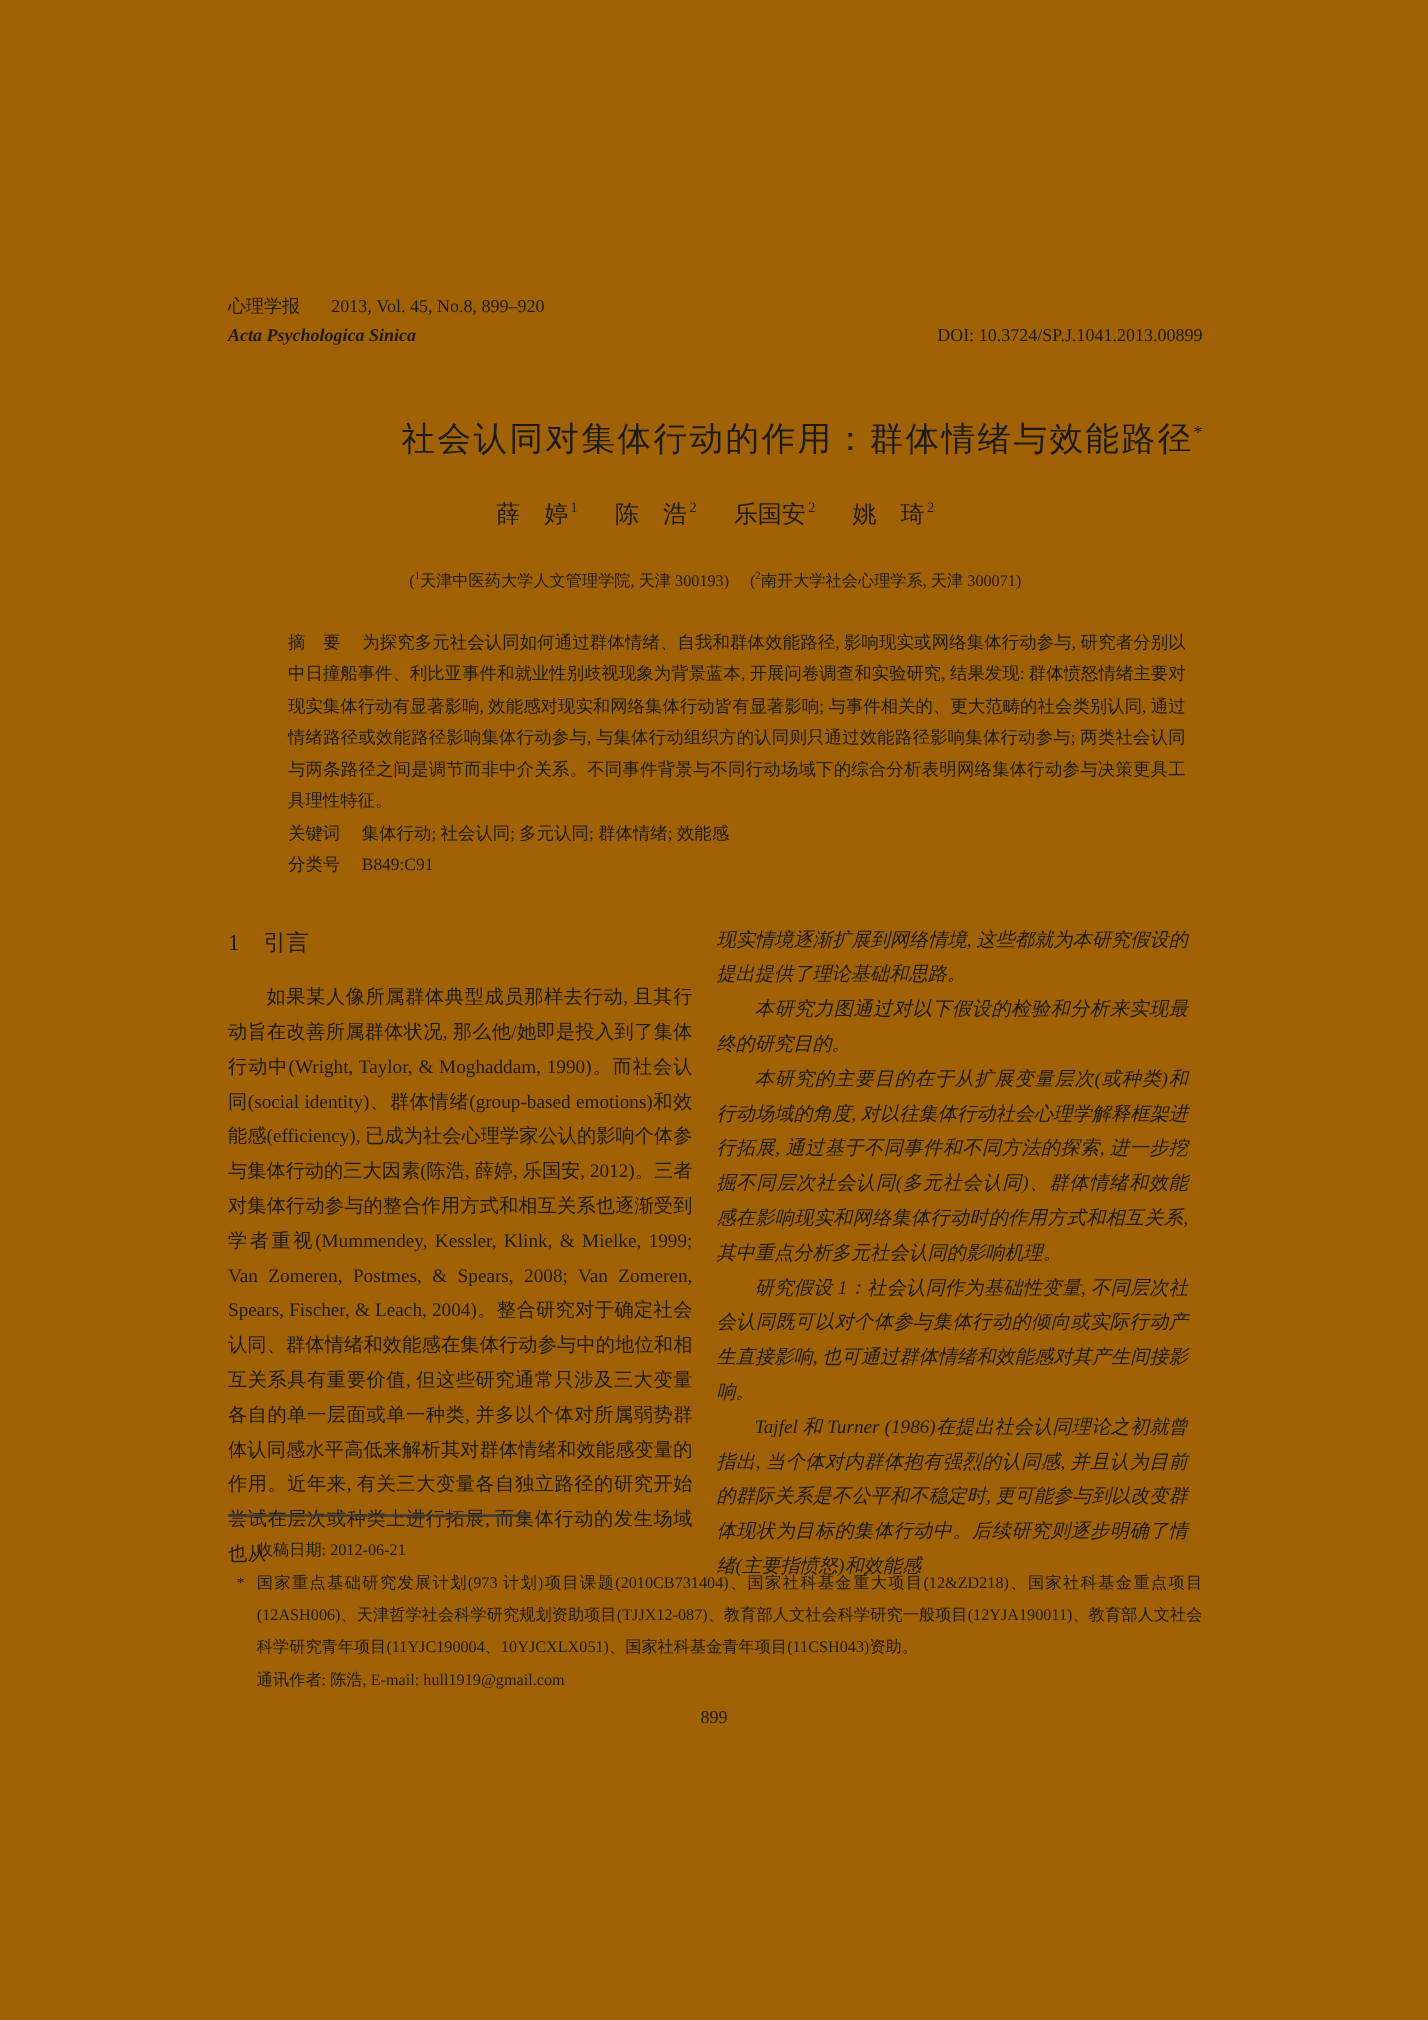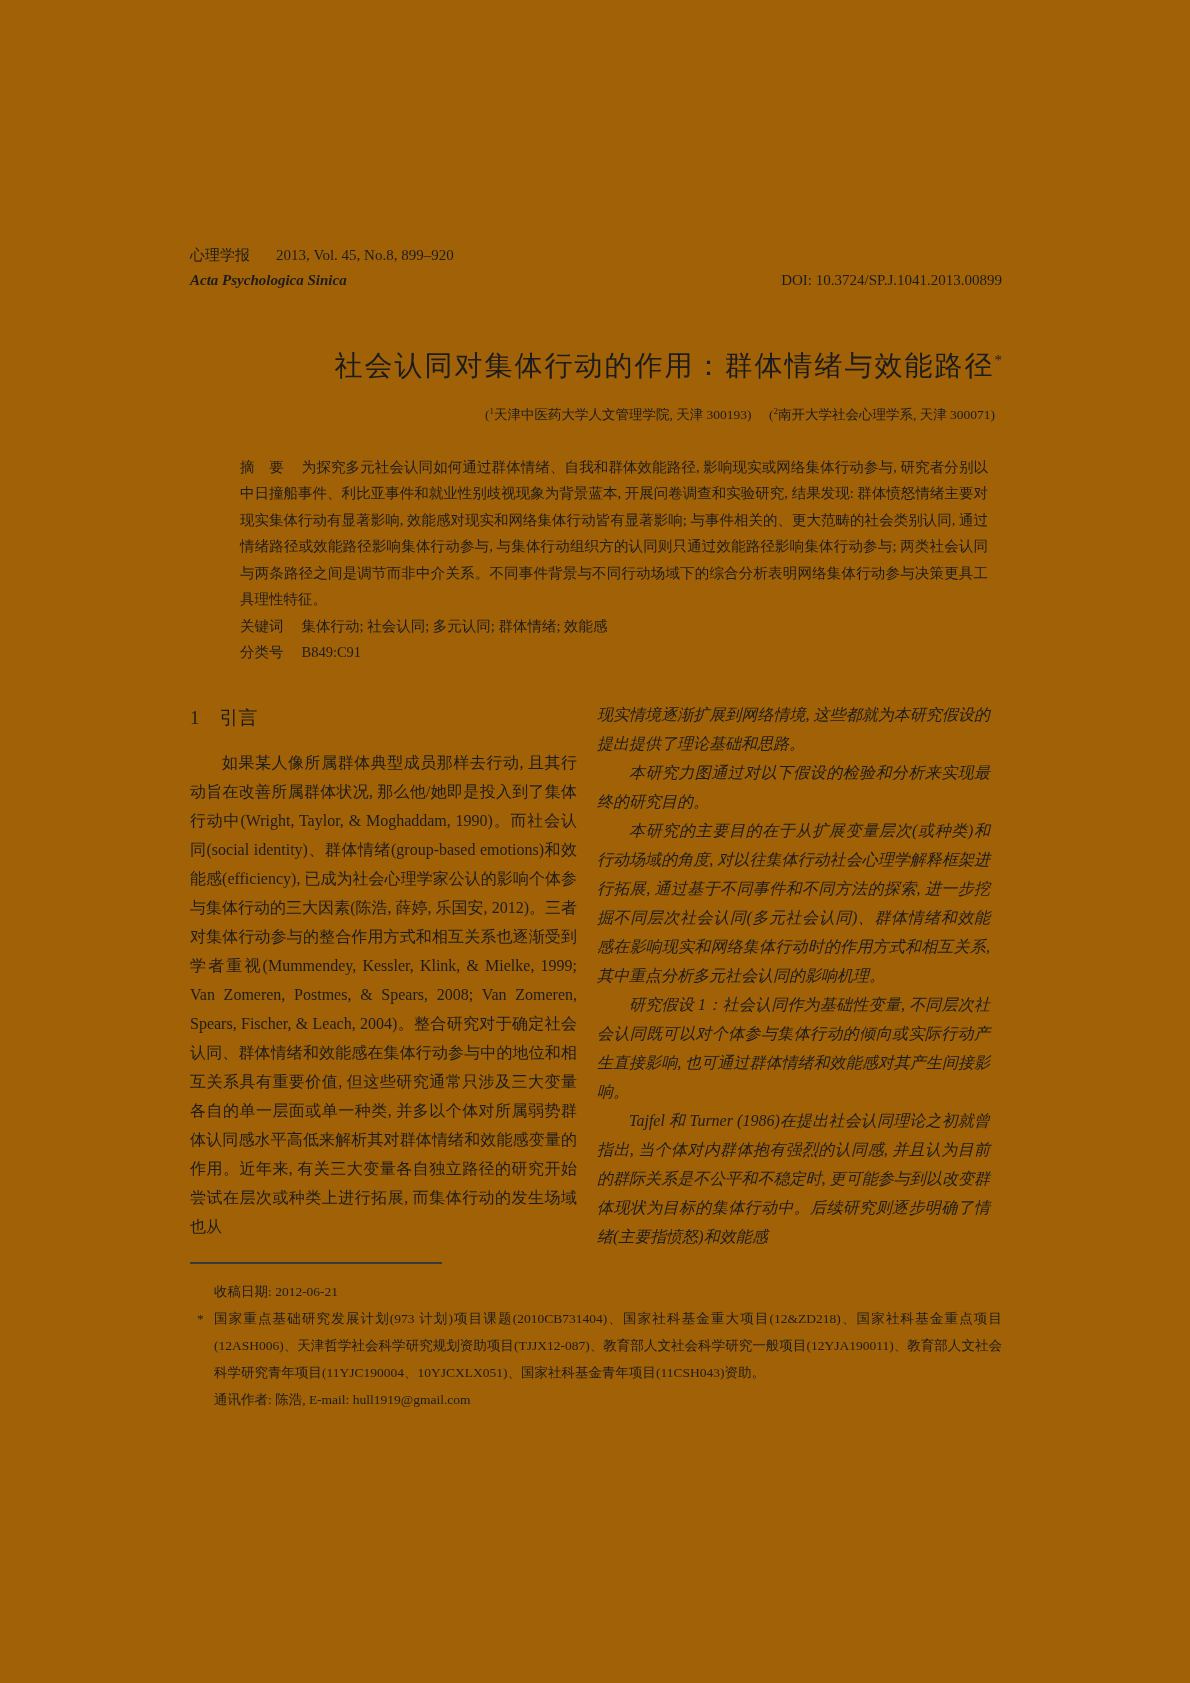--- a/index.html
+++ b/index.html
@@ -36,21 +36,21 @@
     margin-top: 58px;
     letter-spacing: 2px;
     font-weight: 500;
   }
   .paper-title sup { font-size: 15px; letter-spacing: 0; }
 
   .authors { text-align: center; margin-top: 30px; font-size: 20px; }
   .author { margin: 0 13px; }
   .author sup { font-size: 12px; margin-left: 2px; }
 
-  .affiliations { text-align: right; margin-top: 20px; font-size: 13.5px; }
+  .affiliations { text-align: center; margin-top: 32px; font-size: 13.5px; }
   .aff { margin: 0 7px; }
   .aff sup { font-size: 9px; }
 
   
   .abstract-block {
     margin: 30px 14px 0 50px;
     font-size: 14.5px;
     line-height: 26.5px;
     text-align: justify;
   }
@@ -114,20 +114,26 @@
     </div>
     <div class="journal-line2">
       <span class="journal-en">Acta Psychologica Sinica</span>
       <span class="doi">DOI: 10.3724/SP.J.1041.2013.00899</span>
     </div>
 
     <div class="paper-title">
       <span>社会认同对集体行动的作用：群体情绪与效能路径</span><sup>*</sup>
     </div>
 
+    <div class="authors">
+      <span class="author"><span>薛　婷</span><sup>1</sup></span>
+      <span class="author"><span>陈　浩</span><sup>2</sup></span>
+      <span class="author"><span>乐国安</span><sup>2</sup></span>
+      <span class="author"><span>姚　琦</span><sup>2</sup></span>
+    </div>
 
     <div class="affiliations">
       <span class="aff"><span>(</span><sup>1</sup><span>天津中医药大学人文管理学院, 天津 300193)</span></span>
       <span class="aff"><span>(</span><sup>2</sup><span>南开大学社会心理学系, 天津 300071)</span></span>
     </div>
 
     <div class="abstract-block">
       <p><span class="inline-label">摘　要</span><span>为探究多元社会认同如何通过群体情绪、自我和群体效能路径, 影响现实或网络集体行动参与, 研究者分别以中日撞船事件、利比亚事件和就业性别歧视现象为背景蓝本, 开展问卷调查和实验研究, 结果发现: 群体愤怒情绪主要对现实集体行动有显著影响, 效能感对现实和网络集体行动皆有显著影响; 与事件相关的、更大范畴的社会类别认同, 通过情绪路径或效能路径影响集体行动参与, 与集体行动组织方的认同则只通过效能路径影响集体行动参与; 两类社会认同与两条路径之间是调节而非中介关系。不同事件背景与不同行动场域下的综合分析表明网络集体行动参与决策更具工具理性特征。</span></p>
       <p><span class="inline-label">关键词</span><span>集体行动; 社会认同; 多元认同; 群体情绪; 效能感</span></p>
       <p><span class="inline-label">分类号</span><span>B849:C91</span></p>
@@ -150,13 +156,14 @@
     </div>
   </div>
 
   <div class="footnote">
     <div class="fn-rule"></div>
     <p class="fn-received">收稿日期: 2012-06-21</p>
     <p class="fn-funding"><span class="fn-marker">*</span><span>国家重点基础研究发展计划(973 计划)项目课题(2010CB731404)、国家社科基金重大项目(12&amp;ZD218)、国家社科基金重点项目(12ASH006)、天津哲学社会科学研究规划资助项目(TJJX12-087)、教育部人文社会科学研究一般项目(12YJA190011)、教育部人文社会科学研究青年项目(11YJC190004、10YJCXLX051)、国家社科基金青年项目(11CSH043)资助。</span></p>
     <p class="fn-corr">通讯作者: 陈浩, E-mail: hull1919@gmail.com</p>
   </div>
 
+  <div class="page-number">899</div>
 </div>
 
 </body></html>

